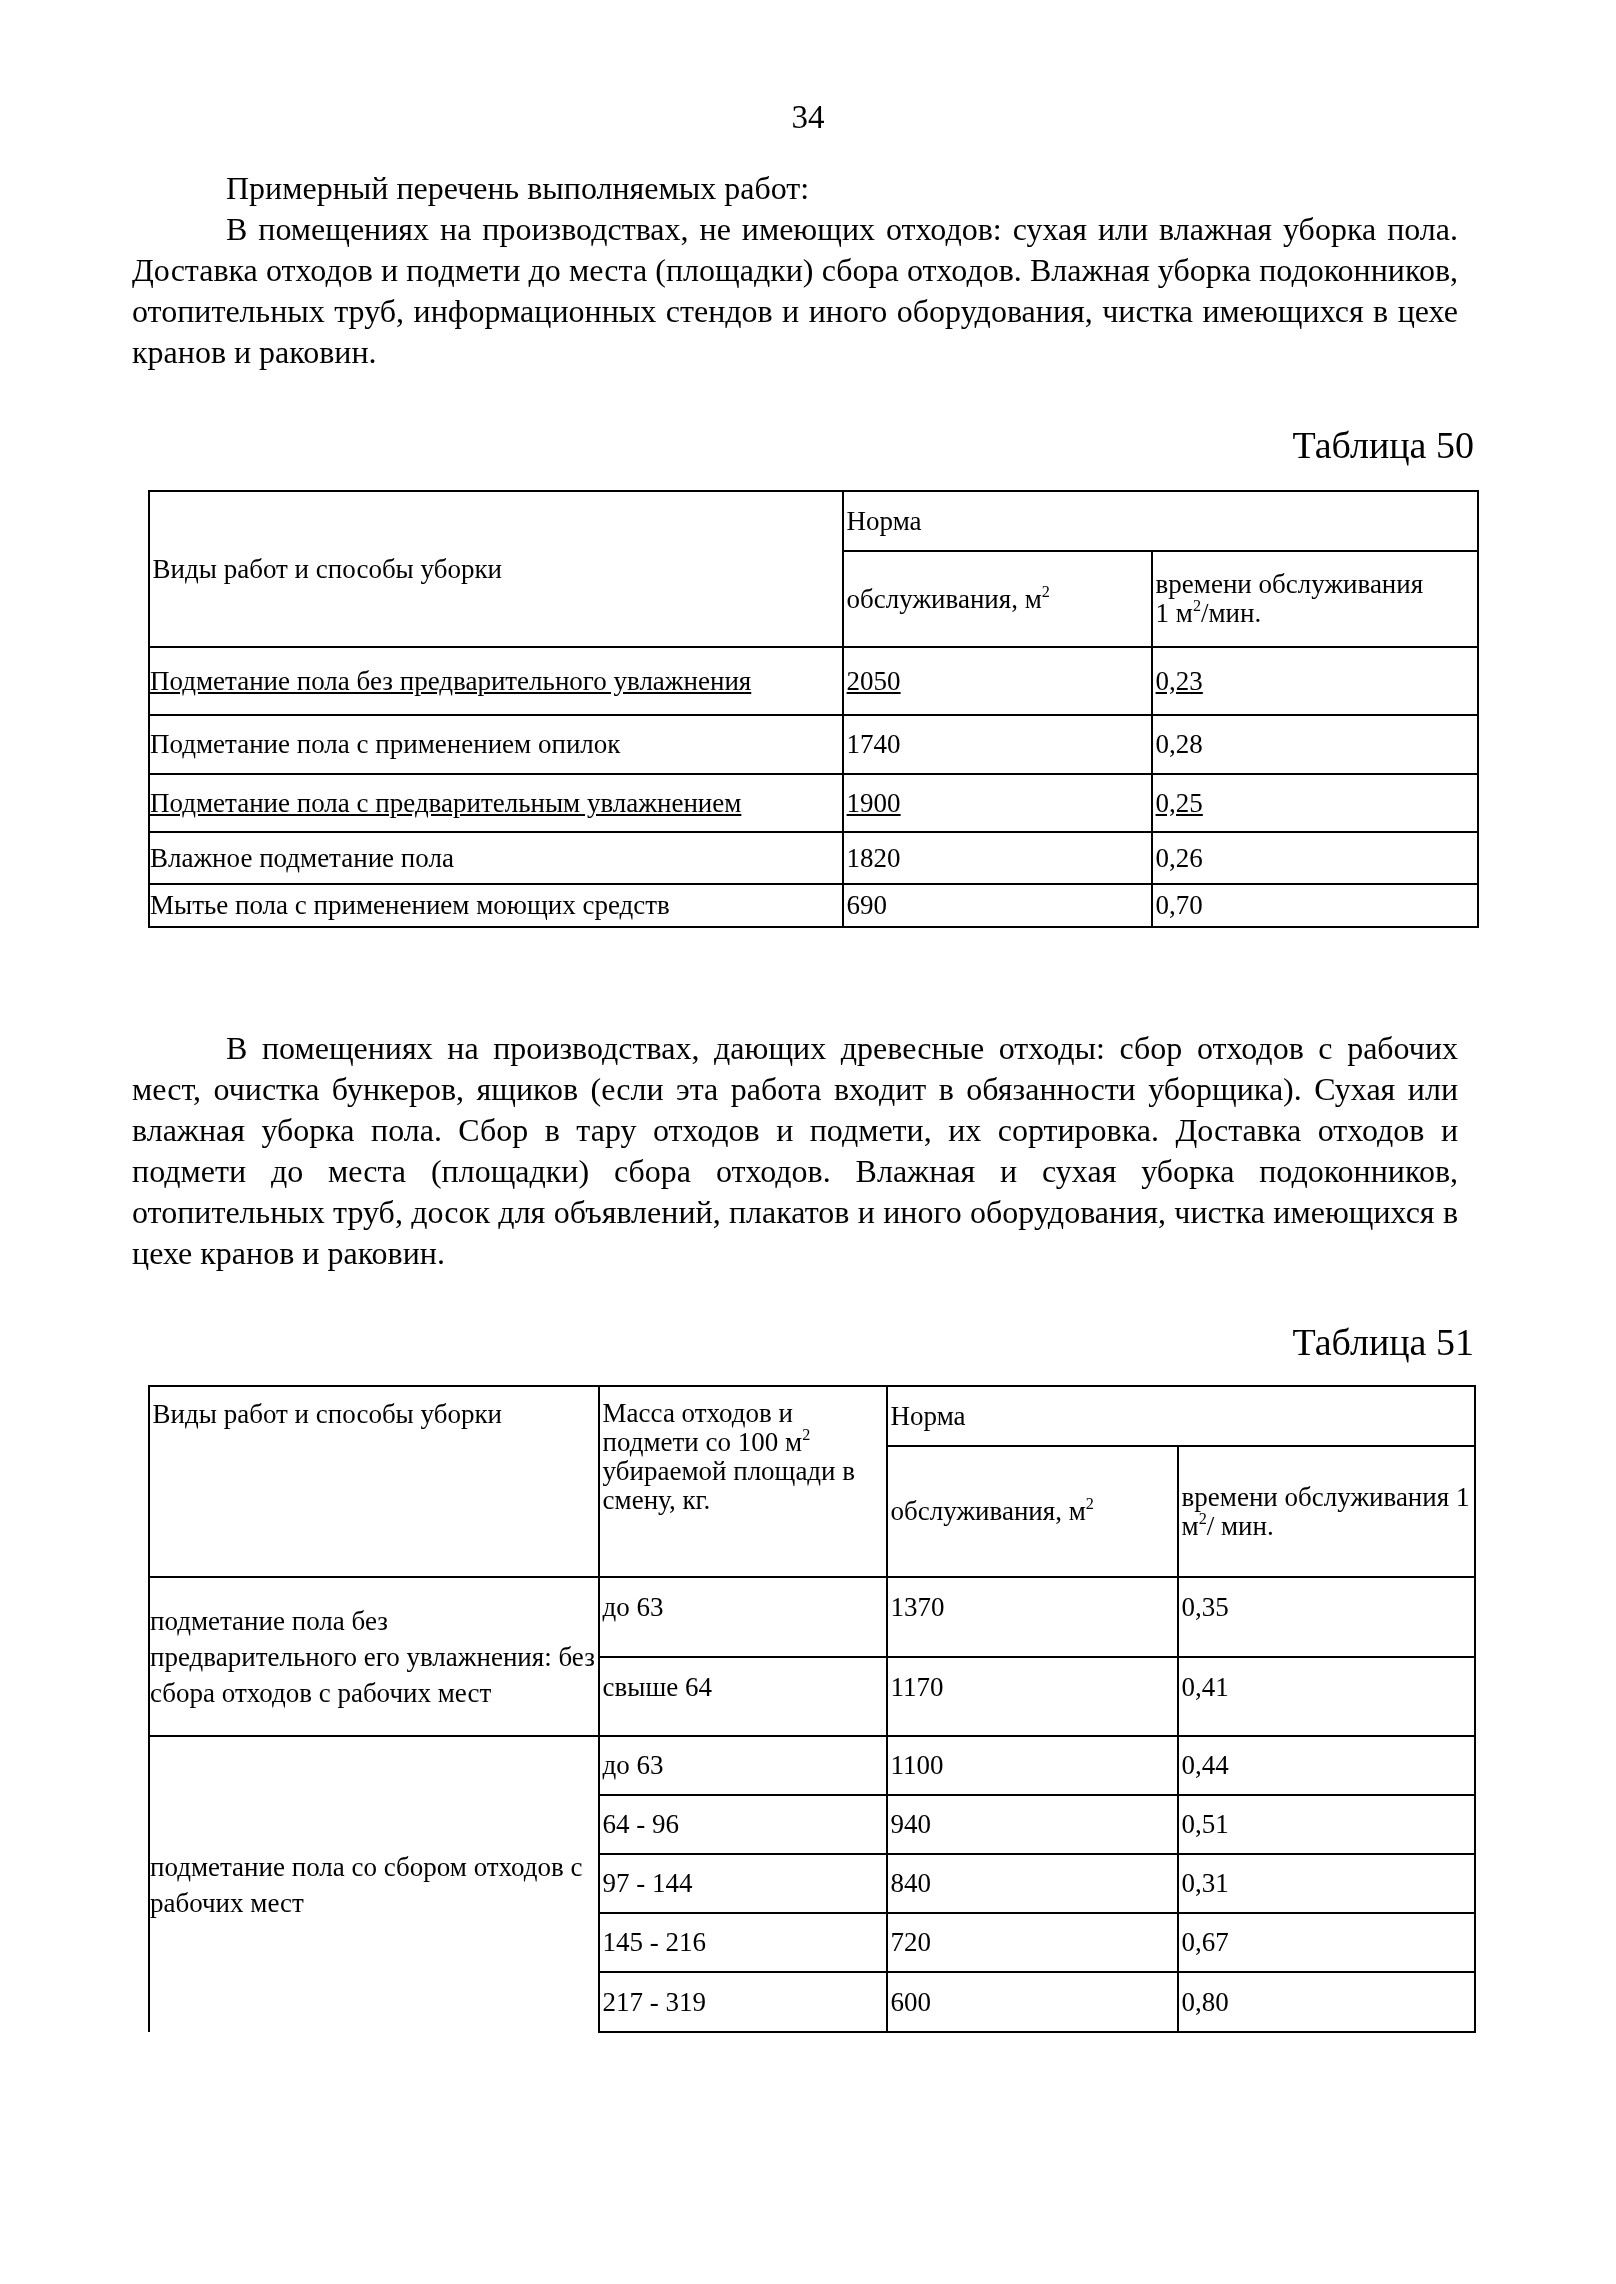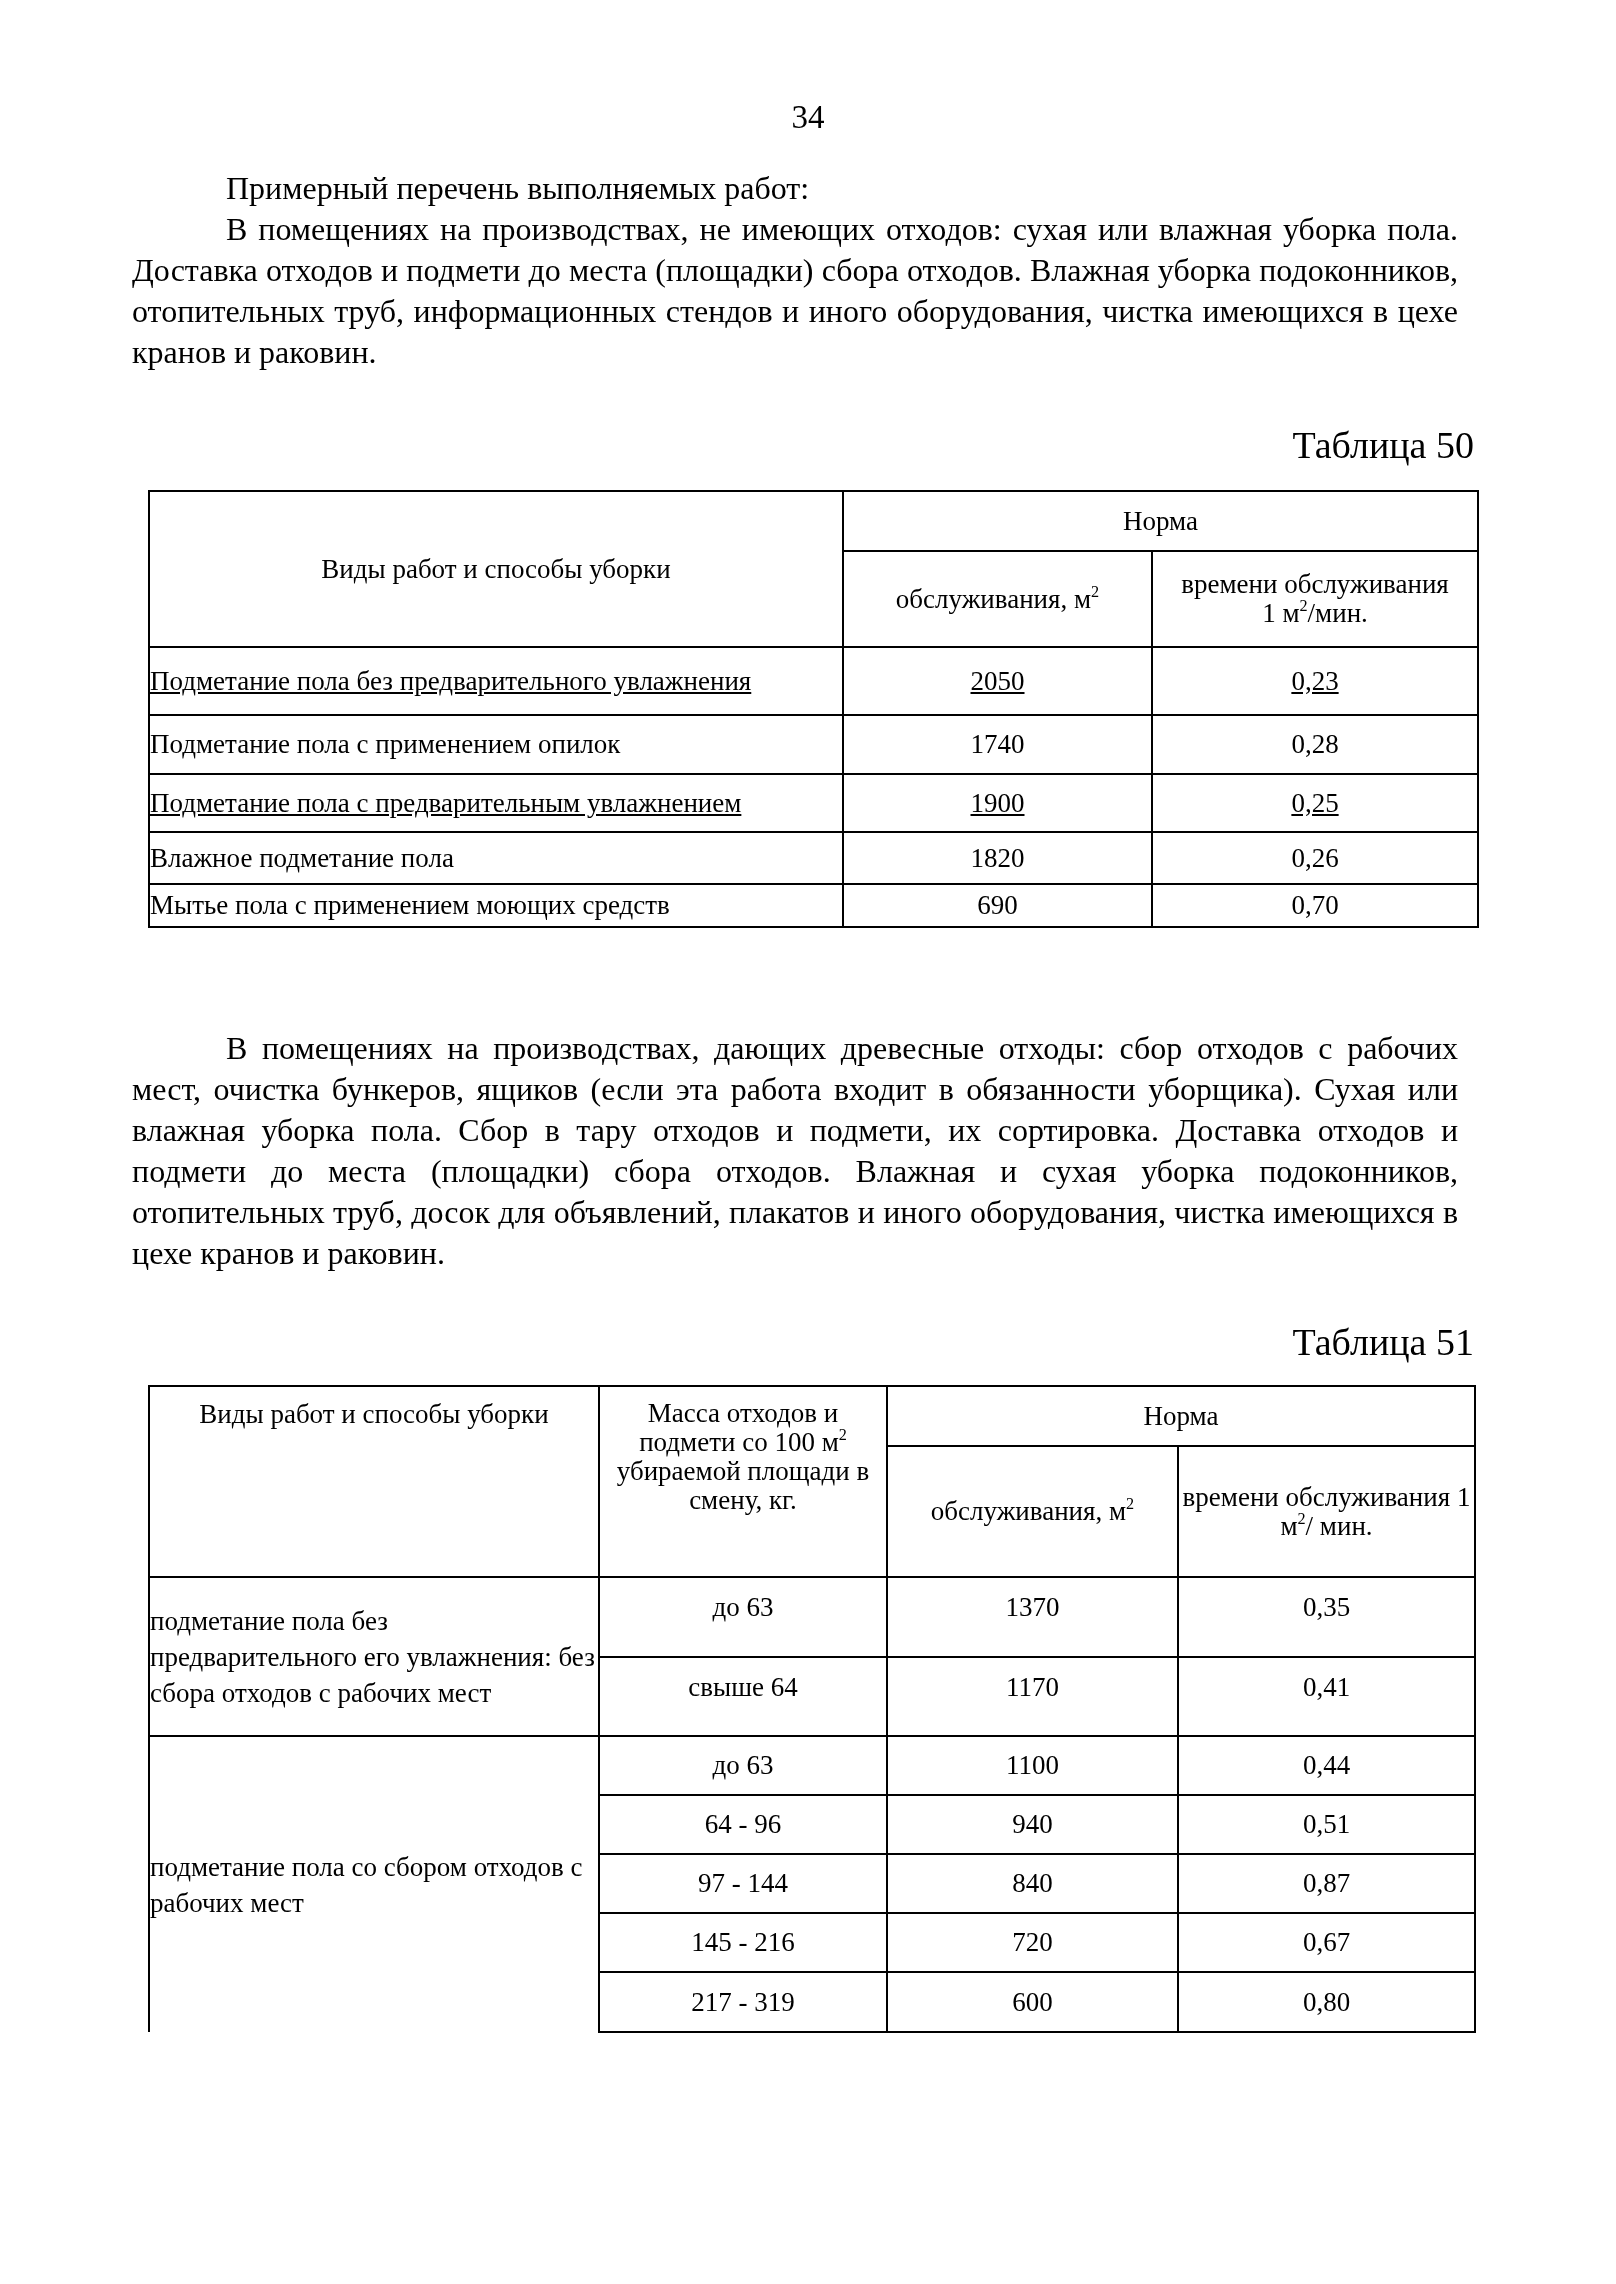--- a/index.html
+++ b/index.html
@@ -19,21 +19,21 @@
   }
   .para .indent { display: inline-block; width: 94px; }
   .table-caption {
     position: absolute; right: 142px; font-size: 38px; line-height: 40px;
   }
   table.doc {
     position: absolute; left: 148px; border-collapse: collapse;
     font-size: 27px; line-height: 31px; table-layout: fixed;
   }
   table.doc td {
-    border: 2.6px solid #000; padding: 0 2.6px; text-align: center; vertical-align: middle;
+    border: 2.6px solid #000; padding: 0 2.6px; vertical-align: middle;
   }
   table.doc td.left { text-align: left; padding-left: 0; }
   sup { font-size: 0.6em; line-height: 0; vertical-align: 0.7em; }
   #t51 td.open-bottom { border-bottom: none; }
 </style>
 </head>
 <body>
 
 <div class="page-number">34</div>
 
@@ -131,21 +131,21 @@
     <td>0,44</td>
   </tr>
   <tr style="height:59px;">
     <td>64 - 96</td>
     <td>940</td>
     <td>0,51</td>
   </tr>
   <tr style="height:59px;">
     <td>97 - 144</td>
     <td>840</td>
-    <td>0,87</td>
+    <td>0,31</td>
   </tr>
   <tr style="height:59px;">
     <td>145 - 216</td>
     <td>720</td>
     <td>0,67</td>
   </tr>
   <tr style="height:60px;">
     <td>217 - 319</td>
     <td>600</td>
     <td>0,80</td>

